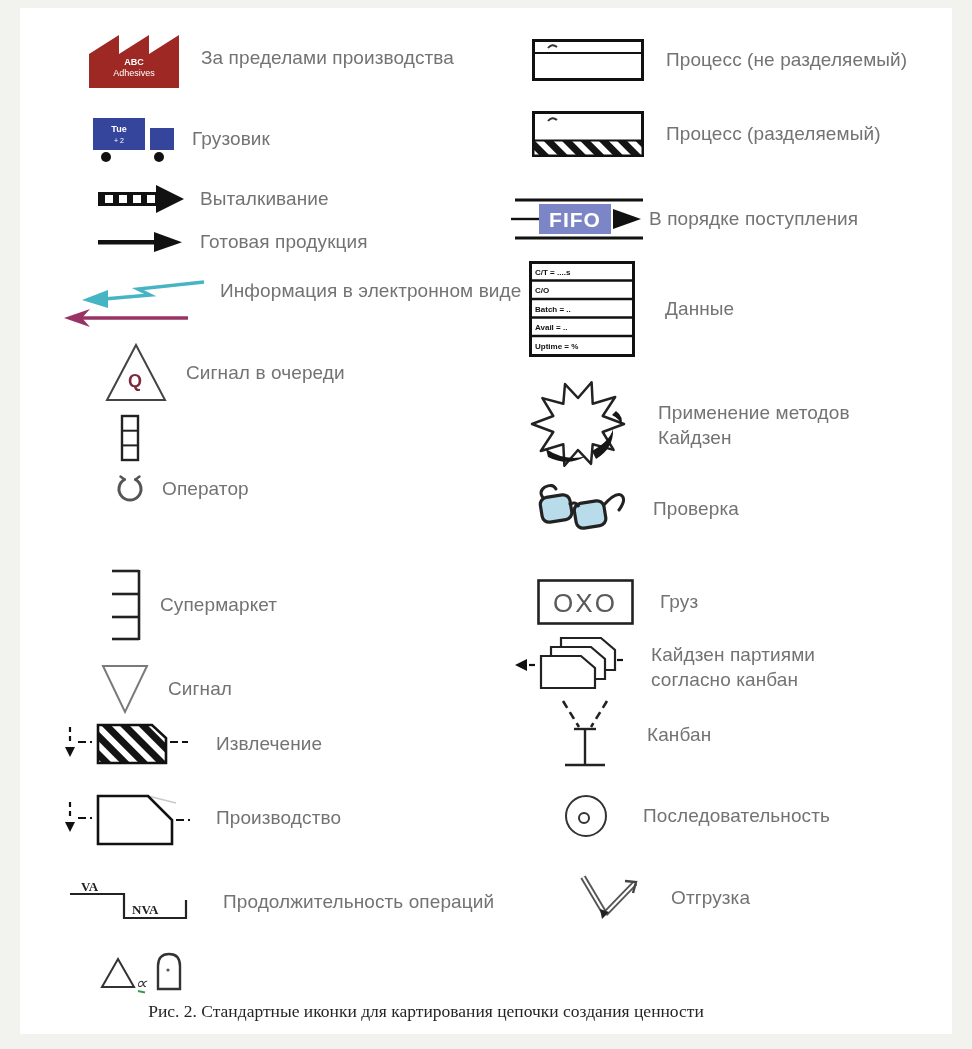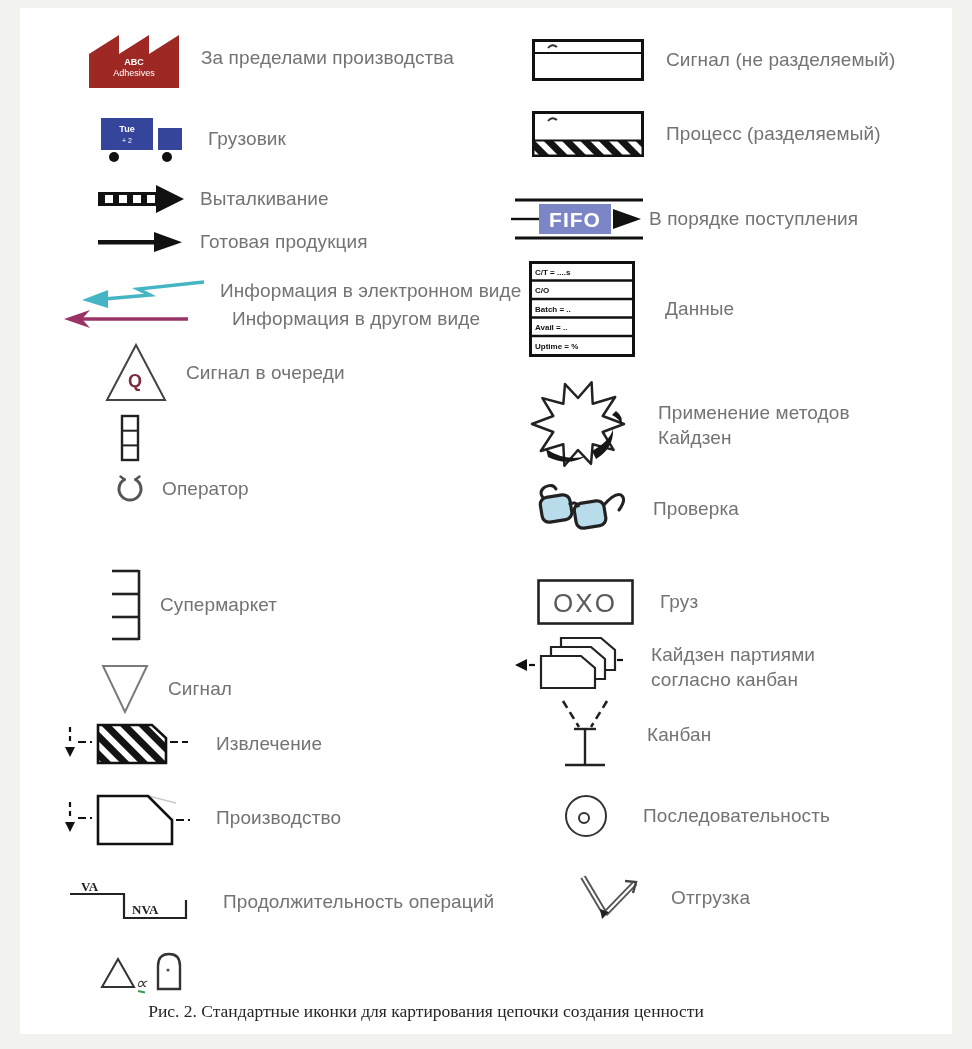--- a/index.html
+++ b/index.html
@@ -43,21 +43,21 @@
 
 <div class="item" style="left:85px;top:26px;gap:16px">
   <svg class="icon" width="100" height="64" viewBox="0 0 100 64">
     <path d="M4,62 V28 L34,9 V28 L64,9 V28 L94,9 V62 Z" fill="#9e2824"></path>
     <text class="mini" x="49" y="39" font-size="9" font-weight="bold" fill="#fff" text-anchor="middle">ABC</text>
     <text class="mini" x="49" y="50" font-size="9" fill="#fff" text-anchor="middle">Adhesives</text>
   </svg>
   <div class="label">За пределами производства</div>
 </div>
 
-<div class="item" style="left:100px;top:114px;gap:22px">
+<div class="item" style="left:92px;top:114px;gap:14px">
   <svg class="icon" width="86" height="50" viewBox="0 0 86 50">
     <rect x="1" y="4" width="52" height="32" fill="#36459c"></rect>
     <text class="mini" x="27" y="18" font-size="9" font-weight="bold" fill="#fff" text-anchor="middle">Tue</text>
     <text class="mini" x="27" y="29" font-size="7" fill="#fff" text-anchor="middle">+ 2</text>
     <rect x="58" y="14" width="24" height="22" fill="#36459c"></rect>
     <circle cx="14" cy="43" r="5" fill="#111"></circle>
     <circle cx="67" cy="43" r="5" fill="#111"></circle>
   </svg>
   <div class="label">Грузовик</div>
 </div>
@@ -88,21 +88,20 @@
     <polygon points="30,16 4,26 30,34" fill="#45b5c4"></polygon>
   </svg>
   <div class="label">Информация в электронном виде</div>
 </div>
 
 <div class="item" style="left:62px;top:306px;gap:40px">
   <svg class="icon" width="130" height="24" viewBox="0 0 130 24">
     <line x1="126" y1="12" x2="20" y2="12" stroke="#9a3365" stroke-width="3.5"></line>
     <polygon points="28,3 2,12 28,21 20,12" fill="#9a3365"></polygon>
   </svg>
-  <div class="label">Информация в другом виде</div>
 </div>
 
 <div class="item" style="left:104px;top:342px;gap:18px">
   <svg class="icon" width="64" height="62" viewBox="0 0 64 62">
     <polygon points="32,3 61,58 3,58" fill="#fff" stroke="#444" stroke-width="2"></polygon>
     <text class="mini" x="31" y="45" font-size="18" font-weight="bold" fill="#7b2b3c" text-anchor="middle">Q</text>
   </svg>
   <div class="label">Сигнал в очереди</div>
 </div>
 
@@ -182,21 +181,21 @@
     <circle cx="70" cy="22" r="1.6" fill="#555"></circle>
   </svg>
 </div>
 
 <div class="item" style="left:532px;top:39px;gap:22px">
   <svg class="icon" width="112" height="42" viewBox="0 0 112 42">
     <rect x="1.5" y="1.5" width="109" height="39" fill="#fff" stroke="#111" stroke-width="3"></rect>
     <line x1="1.5" y1="14" x2="110.5" y2="14" stroke="#111" stroke-width="2.2"></line>
     <path d="M16,9 q4,-5 9,-1" fill="none" stroke="#333" stroke-width="2"></path>
   </svg>
-  <div class="label">Сигнал (не разделяемый)</div>
+  <div class="label">Процесс (не разделяемый)</div>
 </div>
 
 <div class="item" style="left:532px;top:111px;gap:22px">
   <svg class="icon" width="112" height="46" viewBox="0 0 112 46">
     <rect x="1.5" y="1.5" width="109" height="43" fill="#fff" stroke="#111" stroke-width="3"></rect>
     <rect x="2.5" y="29.5" width="107" height="14" fill="url(#hatch45)"></rect>
     <line x1="1.5" y1="29.5" x2="110.5" y2="29.5" stroke="#111" stroke-width="2.2"></line>
     <path d="M16,10 q4,-5 9,-1" fill="none" stroke="#333" stroke-width="2"></path>
   </svg>
   <div class="label">Процесс (разделяемый)</div>

